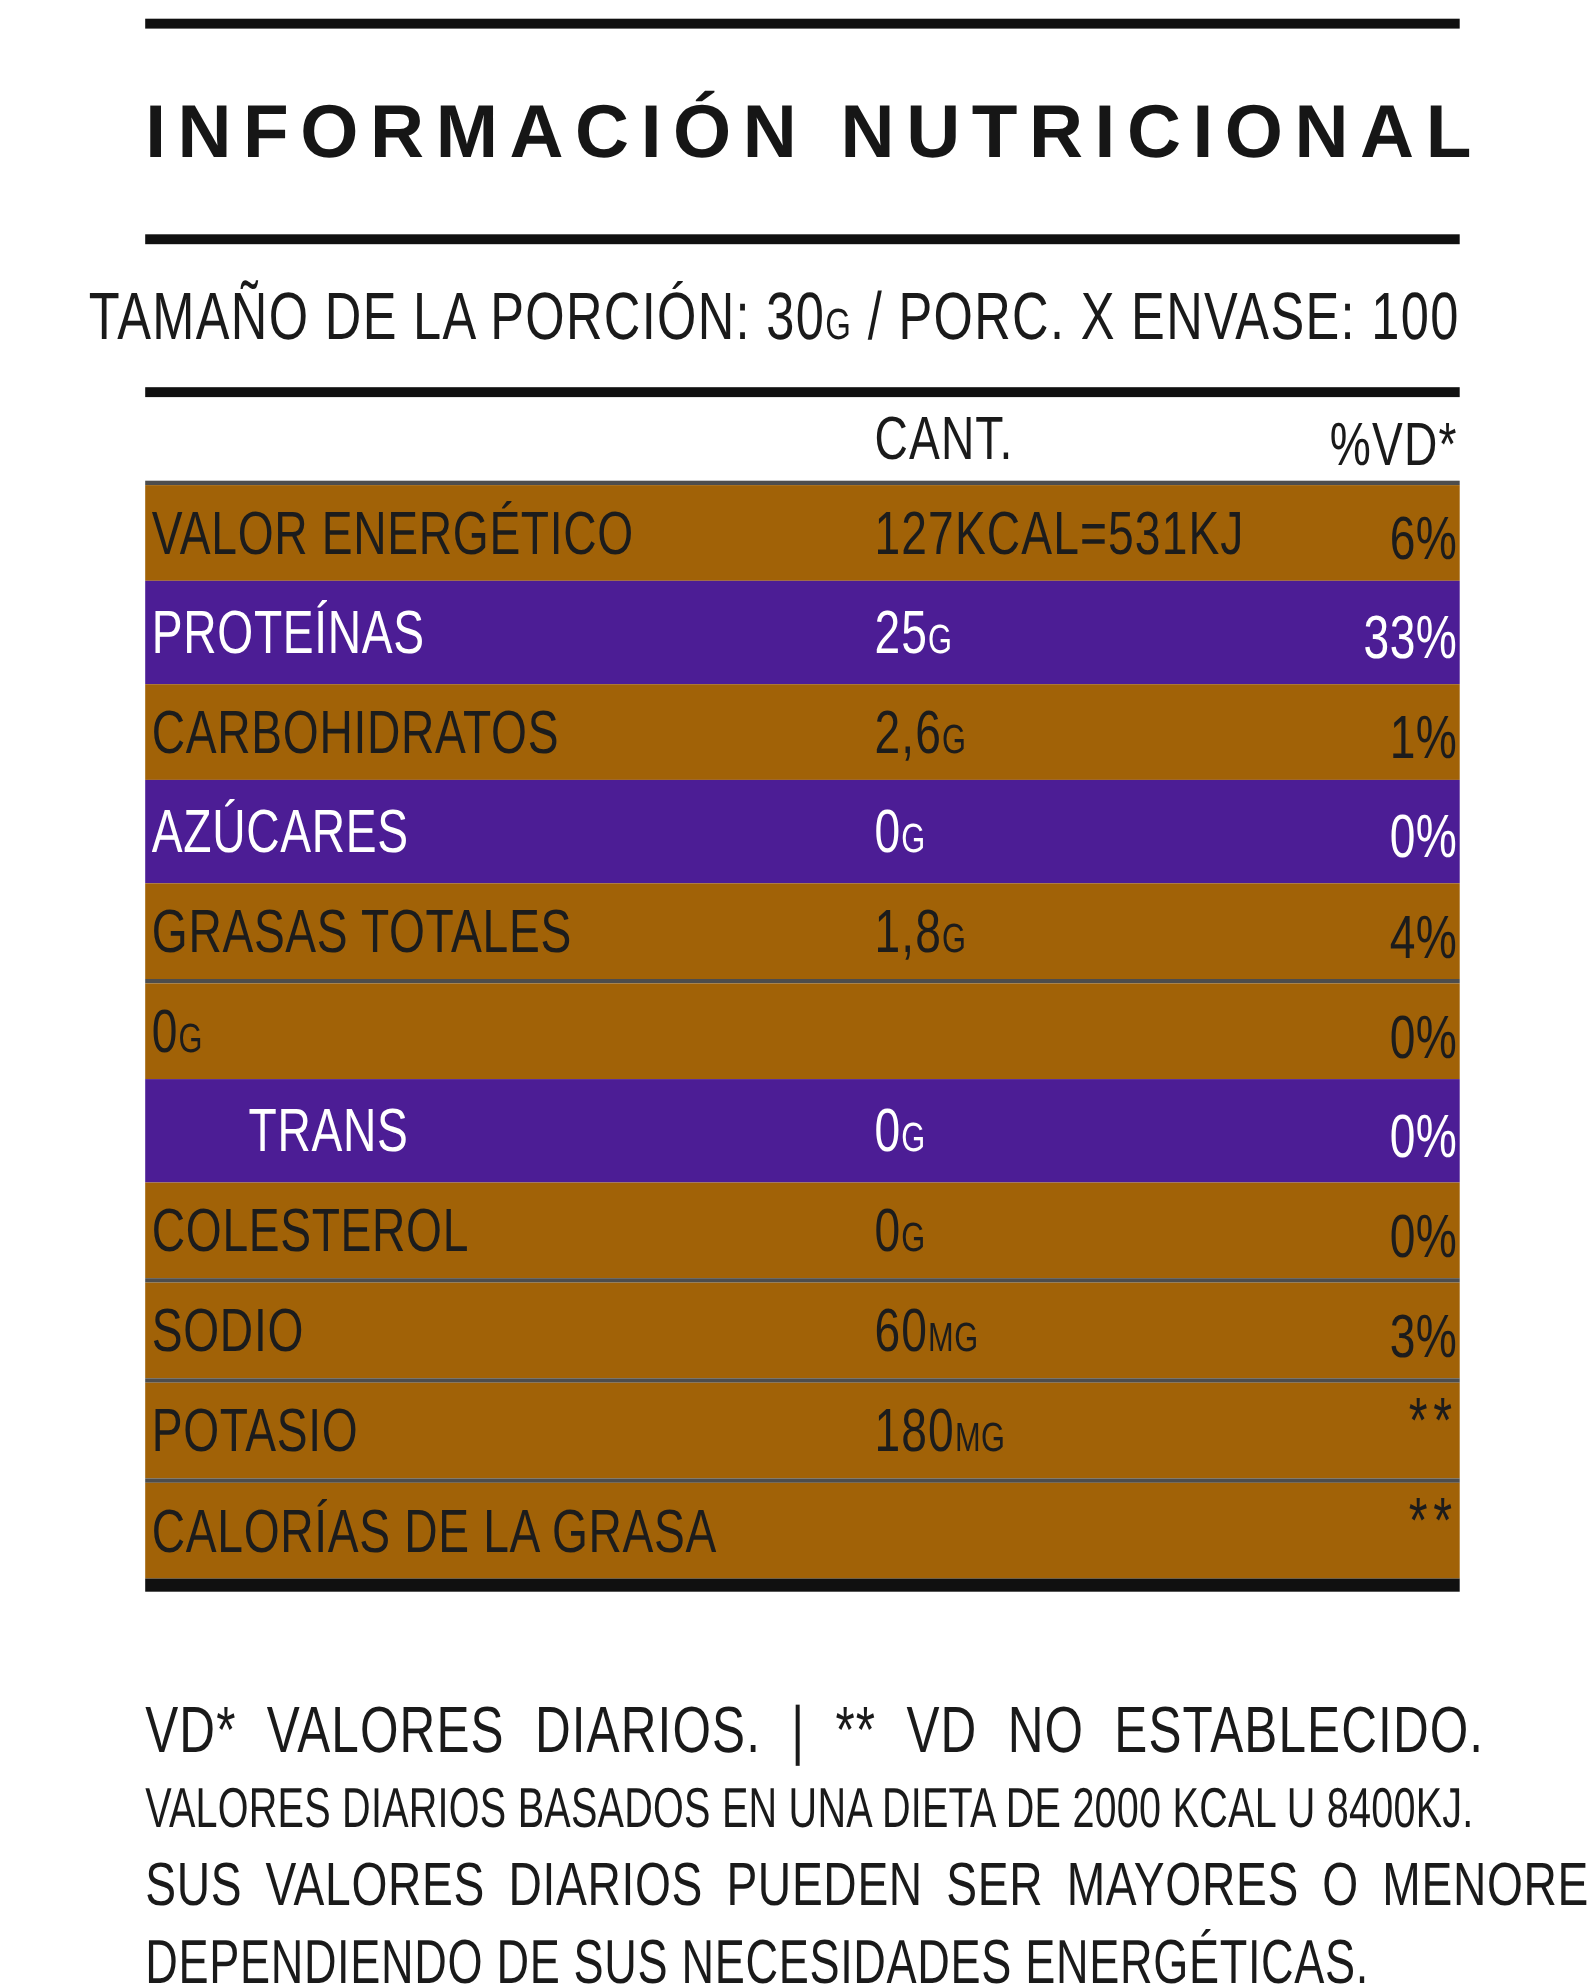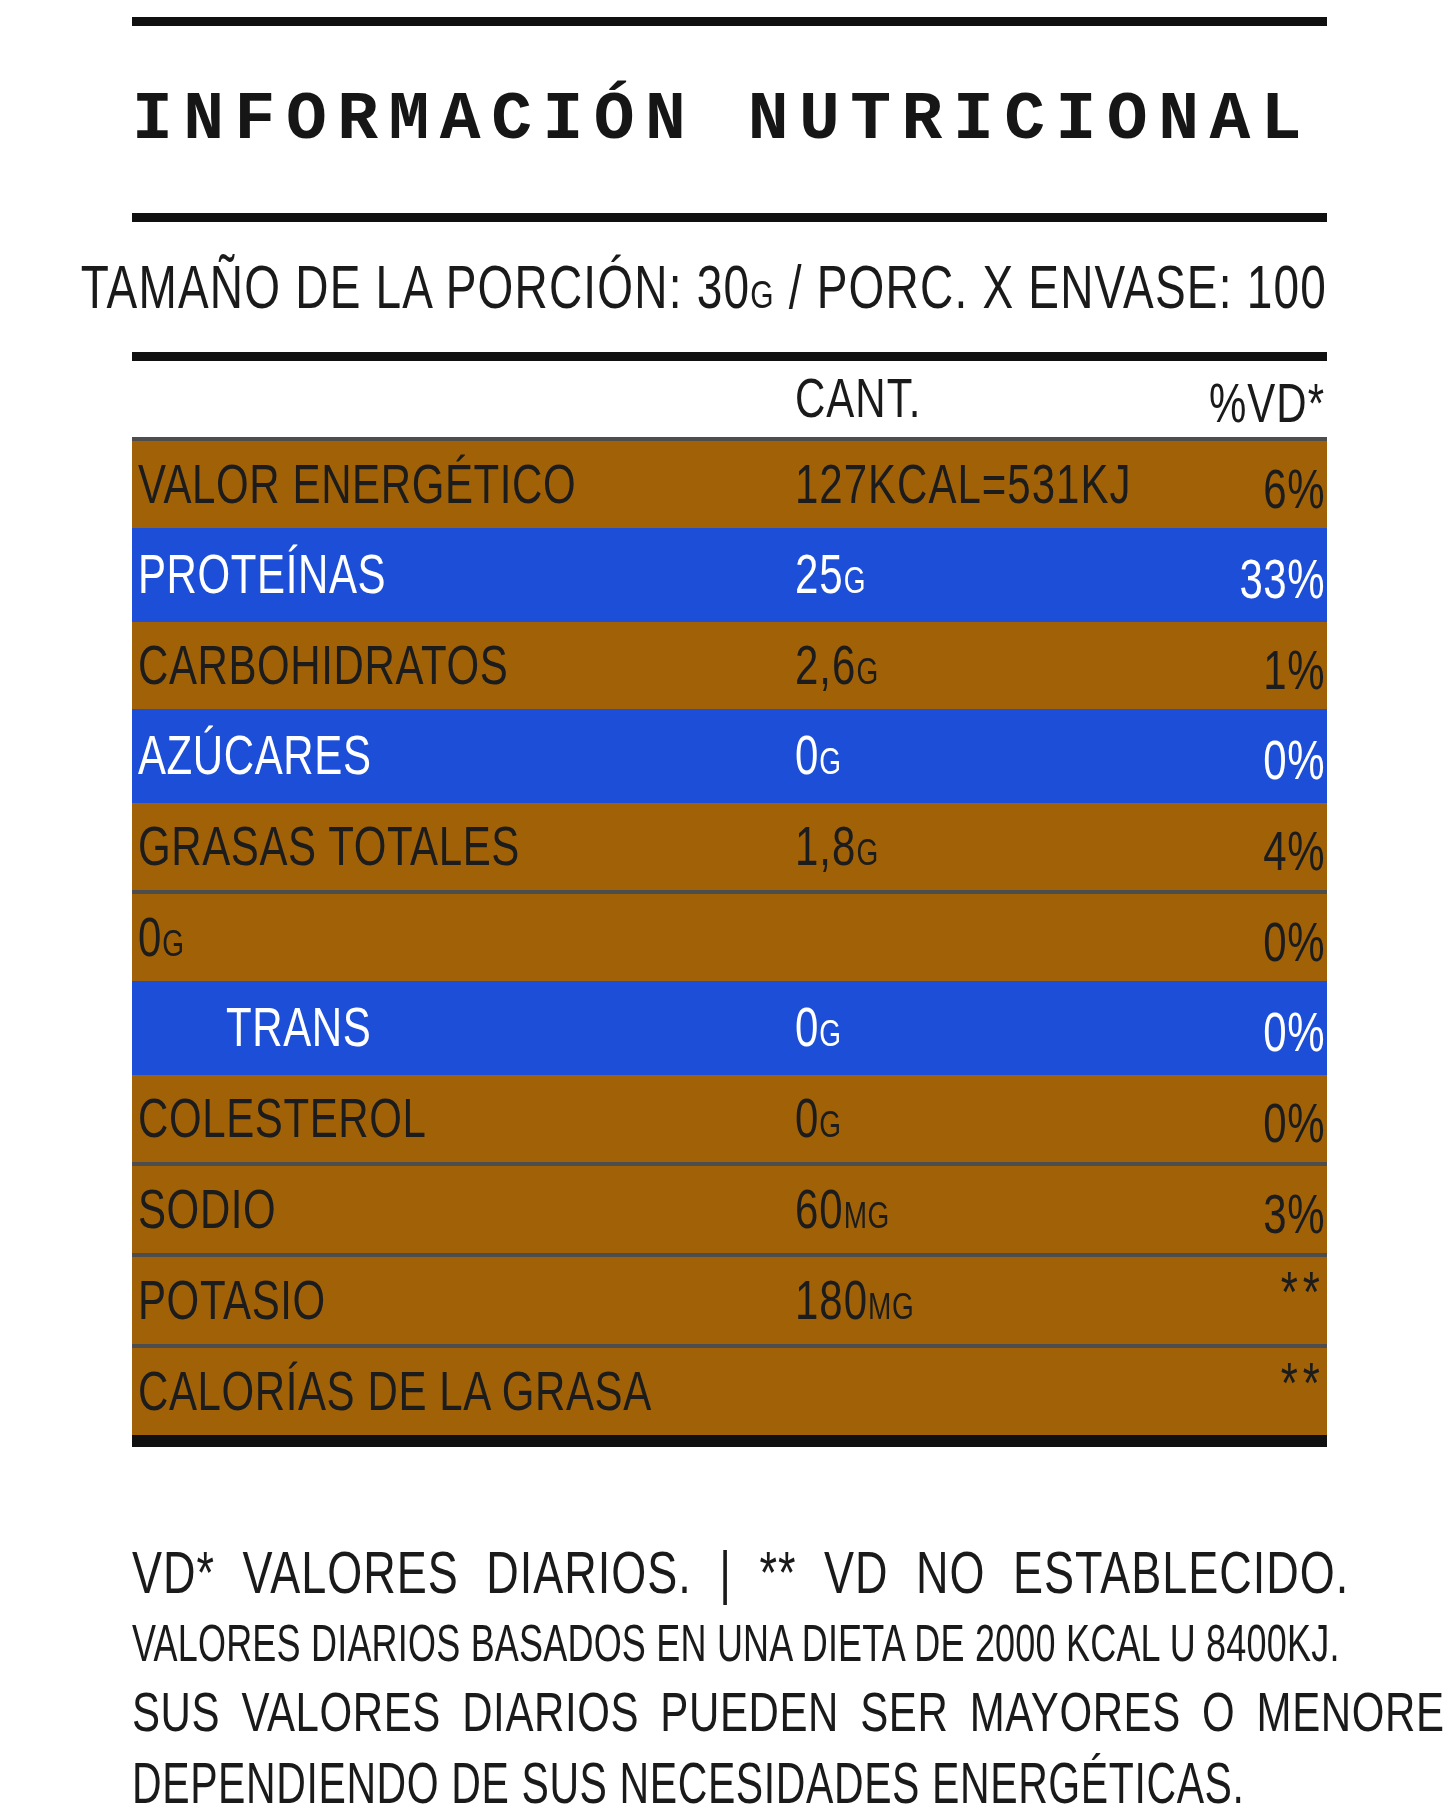--- a/index.html
+++ b/index.html
@@ -49,21 +49,20 @@
     align-items: center;
     justify-content: flex-start;
   }
   .title-area h1 {
     margin: 0;
     font-size: 68px;
     font-weight: 700;
     letter-spacing: 10.5px;
     color: #161616;
     white-space: nowrap;
-    font-family: Liberation Mono, monospace;
   }
   .serving-area {
     height: 130px;
     display: flex;
     align-items: center;
     justify-content: flex-end;
   }
   .serving-text {
     font-size: 46px;
     letter-spacing: 1.2px;
@@ -84,21 +83,21 @@
   .row {
     display: grid;
     grid-template-columns: 657px 1fr auto;
     align-items: center;
     height: 87px;
     padding: 0 2px 0 6px;
     background: #a16207;
     color: #1c1c1c;
   }
   .row.hl {
-    background: #1d4ed8;
+    background: #4c1d95;
     color: #ffffff;
     height: 94px;
   }
   .row .cell.label { overflow: visible; }
   .row.indent .cell.label { padding-left: 88px; }
   .t-label {
     font-size: 42px;
     letter-spacing: 0.6px;
   }
   .t-amount {

